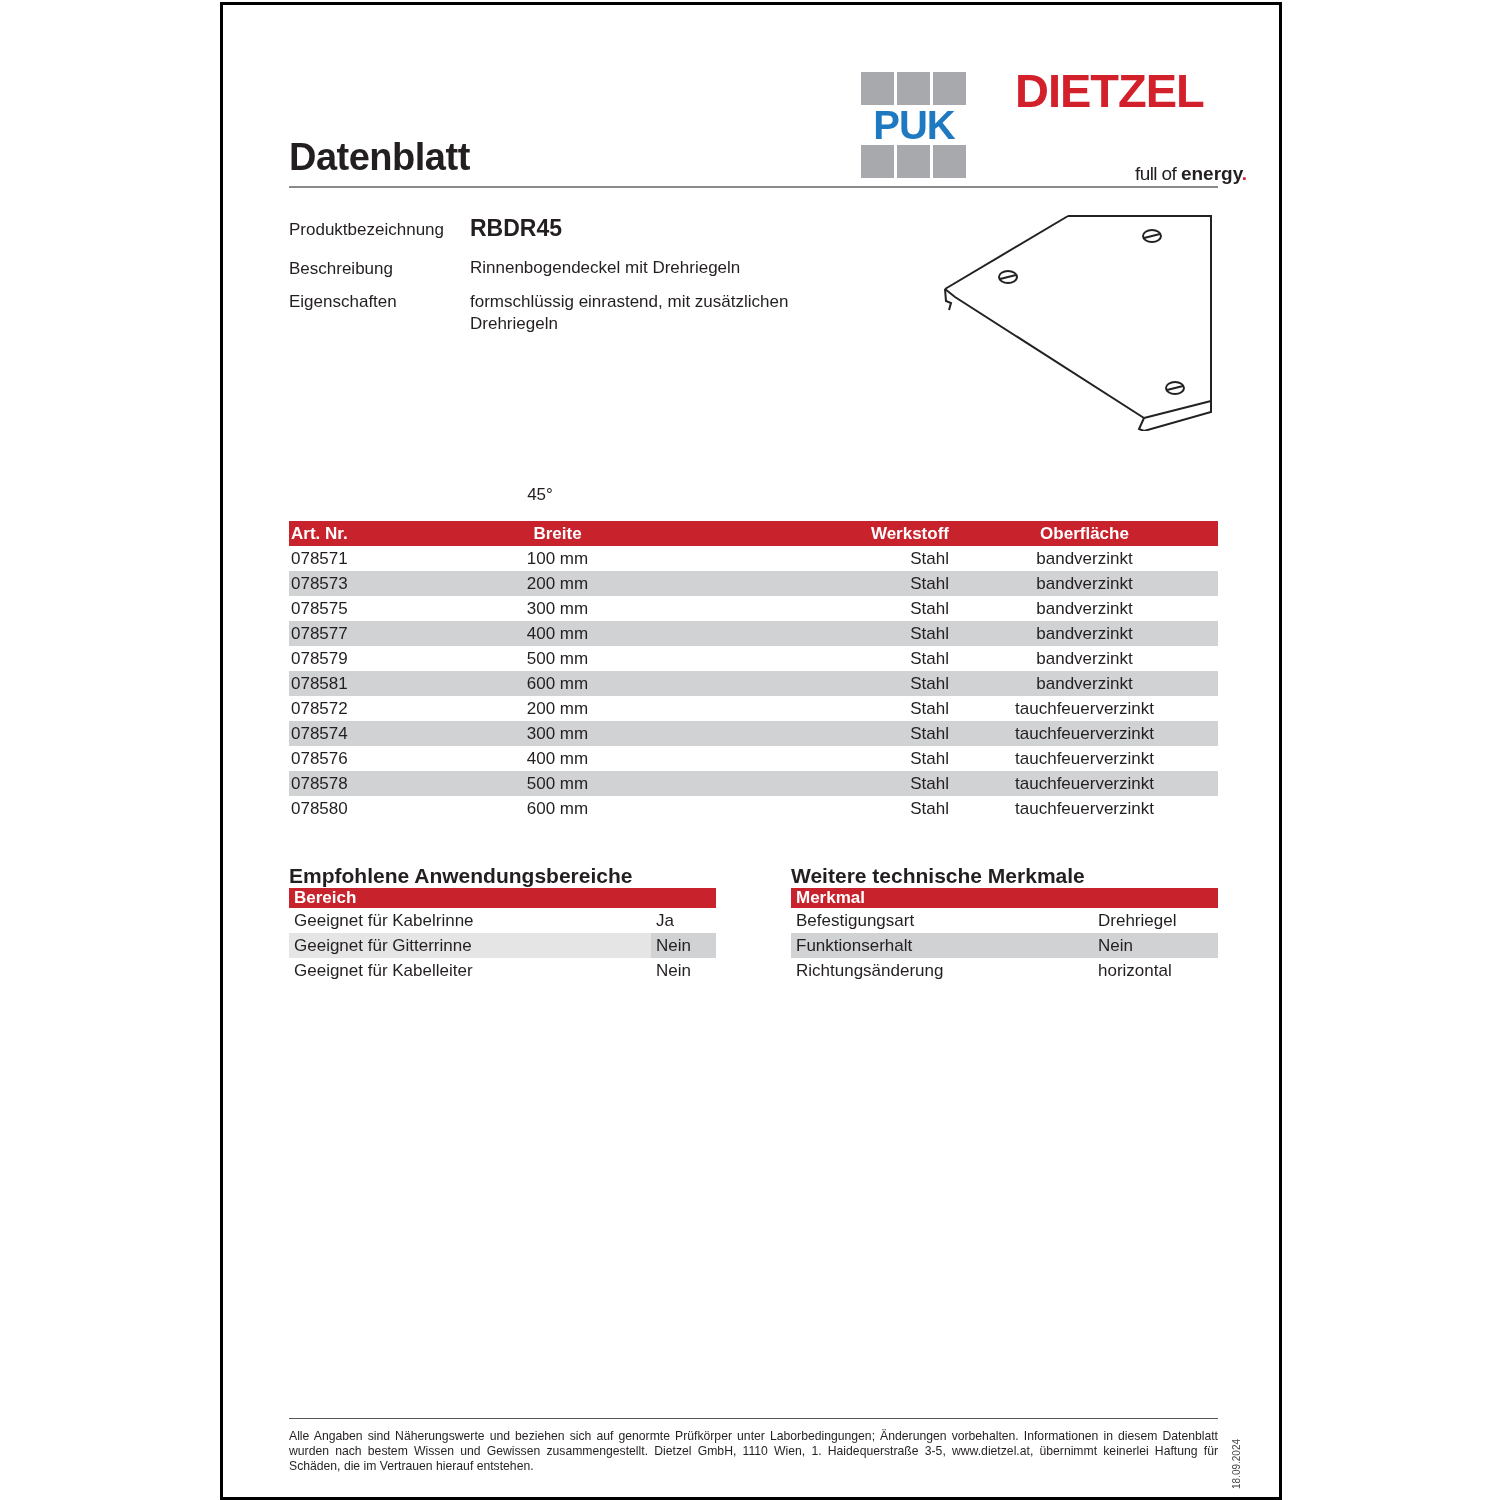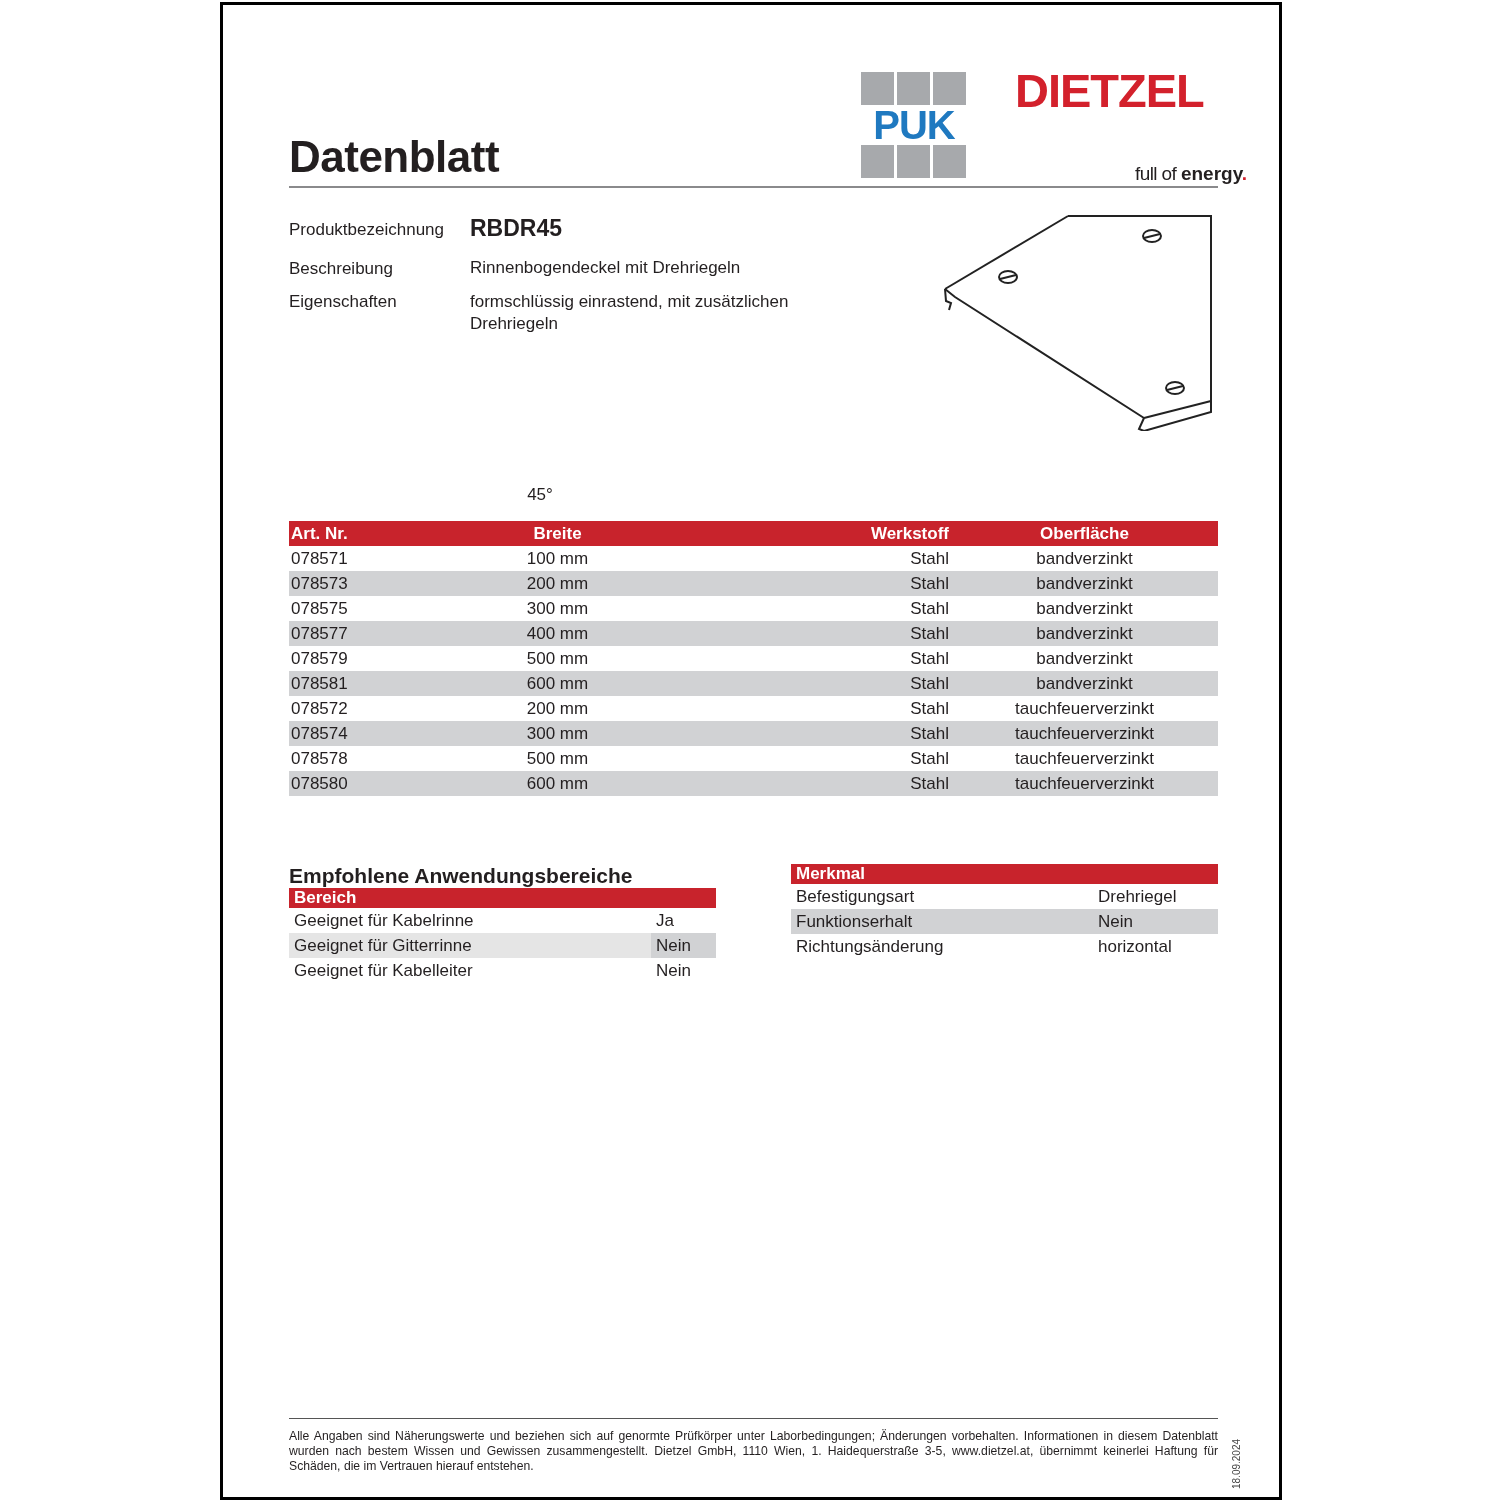--- a/index.html
+++ b/index.html
@@ -3,21 +3,21 @@
 <meta charset="utf-8">
 <style>
   html, body { margin: 0; padding: 0; background: #ffffff; }
   body { width: 1500px; height: 1500px; position: relative; overflow: hidden;
          font-family: "Liberation Sans", sans-serif; color: #231f20; }
   .page { position: absolute; left: 220px; top: 2px; width: 1056px; height: 1492px;
           border: 3px solid #000; background: #fff; box-sizing: content-box; }
   .abs { position: absolute; }
 
   
-  .title { left: 66px; top: 122px; font-size: 44px; font-weight: bold; letter-spacing: -0.5px; line-height: 60px; color: #231f20; }
+  .title { left: 66px; top: 122px; font-size: 38px; font-weight: bold; letter-spacing: -0.5px; line-height: 60px; color: #231f20; }
   .title-rule { left: 66px; top: 181px; width: 929px; height: 2px; background: #8a8a8c; }
 
   
   .puk { left: 638px; top: 67px; width: 106px; height: 106px; }
   .puk .sq { position: absolute; width: 33px; height: 33px; background: #a7a9ac; }
   .puk-text { position: absolute; left: 0; top: 34px; width: 106px; height: 38px; text-align: center;
               font-size: 40px; font-weight: bold; color: #1f79c0; line-height: 38px; letter-spacing: -1px; }
 
   
   .dietzel { left: 792px; top: 64px; width: 205px; font-weight: bold; }
@@ -167,20 +167,26 @@
           <td class="c3">Stahl</td>
           <td class="c4">tauchfeuerverzinkt</td>
         </tr>
       <tr>
           <td class="c1">078574</td>
           <td class="c2">300 mm</td>
           <td class="c3">Stahl</td>
           <td class="c4">tauchfeuerverzinkt</td>
         </tr>
       <tr>
+          <td class="c1">078576</td>
+          <td class="c2">400 mm</td>
+          <td class="c3">Stahl</td>
+          <td class="c4">tauchfeuerverzinkt</td>
+        </tr>
+      <tr>
           <td class="c1">078578</td>
           <td class="c2">500 mm</td>
           <td class="c3">Stahl</td>
           <td class="c4">tauchfeuerverzinkt</td>
         </tr>
       <tr>
           <td class="c1">078580</td>
           <td class="c2">600 mm</td>
           <td class="c3">Stahl</td>
           <td class="c4">tauchfeuerverzinkt</td>
@@ -205,20 +211,21 @@
           </tr>
       <tr class="hdr">
             <td>Geeignet für Kabelleiter</td>
             <td>Nein</td>
           </tr>
     </tbody>
       </table>
   </div>
 
   <div class="abs" style="left:568px;top:859px">
+    <div class="sec-title">Weitere technische Merkmale</div>
     <table class="sub-tbl">
       <tbody>
           <tr class="hdr">
             <th colspan="2">Merkmal</th>
           </tr>
       <tr class="hdr">
             <td style="width:292px">Befestigungsart</td>
             <td>Drehriegel</td>
           </tr>
       <tr>

